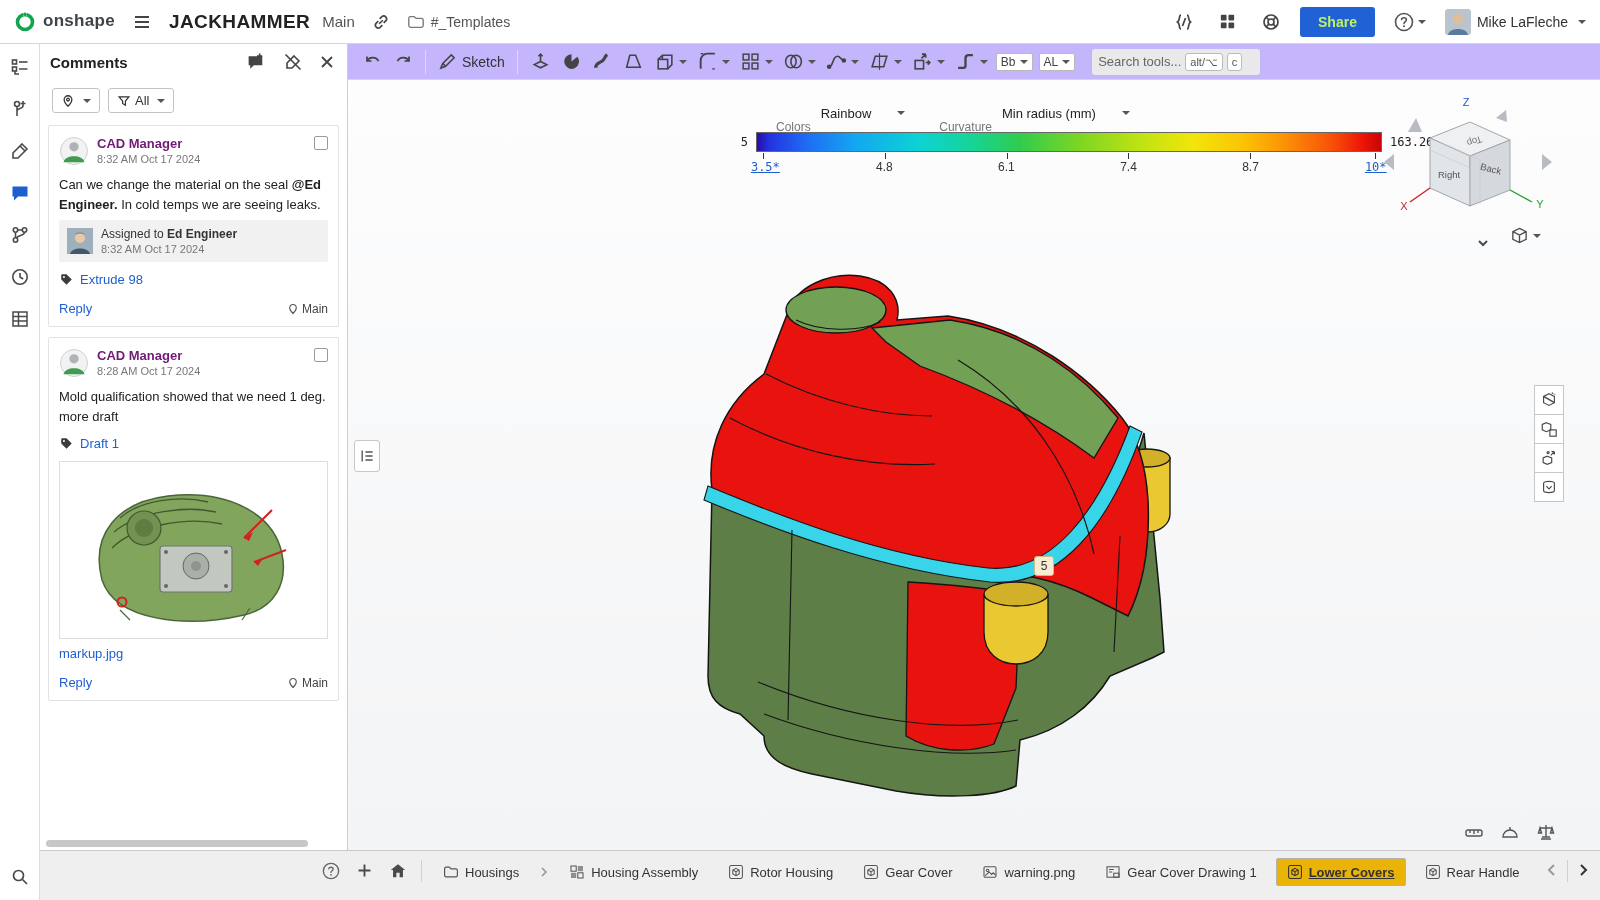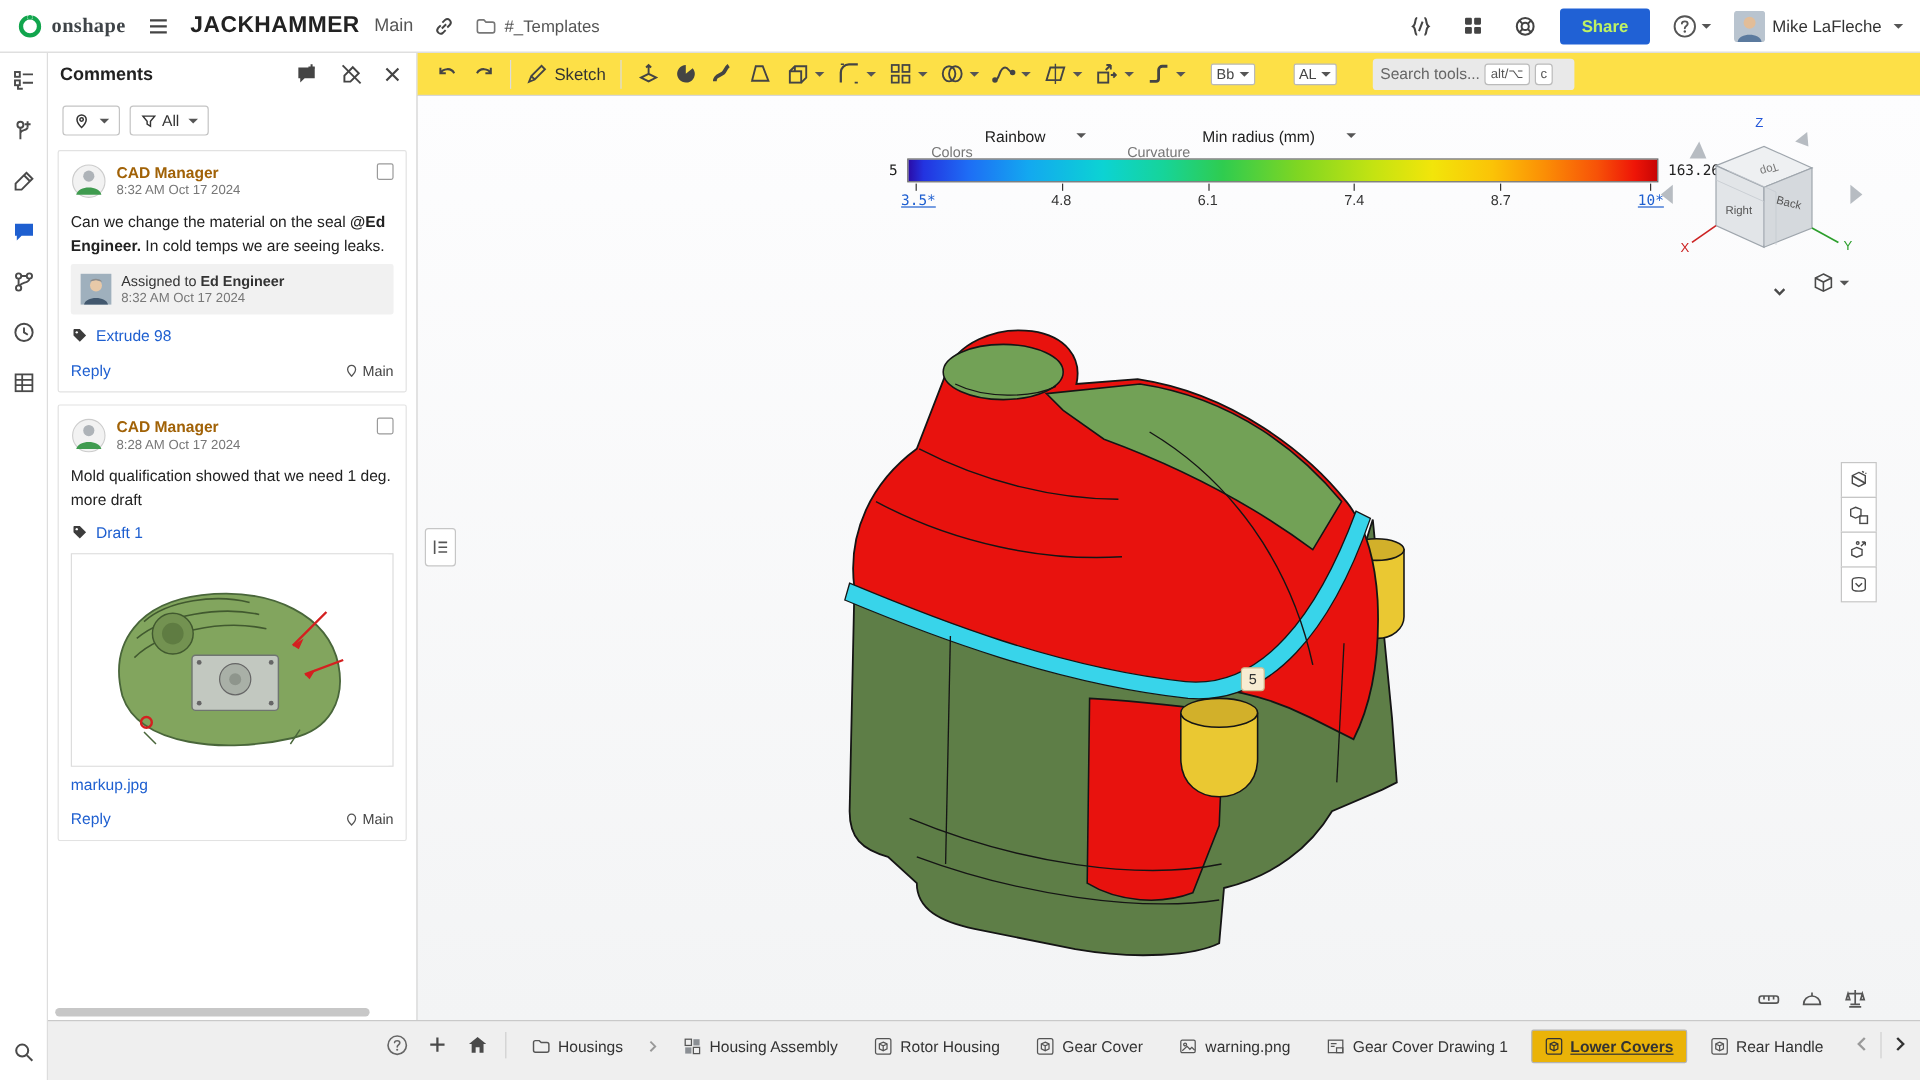--- a/index.html
+++ b/index.html
@@ -5,21 +5,21 @@
   * { margin:0; padding:0; box-sizing:border-box; }
   html,body { width:1600px; height:900px; overflow:hidden; }
   body { font-family:"Liberation Sans", sans-serif; font-size:13px; color:#333; background:#fff; }
   #app { position:relative; width:1600px; height:900px; }
   svg { display:block; }
   .caret { width:0;height:0;border-left:4px solid transparent;border-right:4px solid transparent;border-top:4.5px solid #555; display:inline-block; margin-left:4px; }
   .vsep { width:1px; height:24px; background:#dcdcdc; margin:0 7px; flex:none; }
 
   
   .topbar { position:absolute; top:0; left:0; width:1600px; height:44px; background:#fff; border-bottom:1px solid #d7d7d7; display:flex; align-items:center; padding:0 14px; gap:12px; z-index:40; }
-  .logo { display:flex; align-items:center; gap:7px;font-family:Liberation Serif, serif; }
+  .logo { display:flex; gap:7px; }
   .logo-text { font-size:17px; color:#3f4448; letter-spacing:.3px; font-weight:bold; }
   .doc-title { font-size:19px; font-weight:bold; color:#222; letter-spacing:.4px; }
   .ws-name { font-size:15px; color:#555; }
   .crumb { display:flex; align-items:center; gap:6px; color:#555; font-size:14px; }
   .tb-right { margin-left:auto; display:flex; align-items:center; gap:14px; }
   .share-btn { background:#2061d5; color:#bef264; font-size:14px; border:none; border-radius:3px; padding:7px 18px; font-weight:bold; cursor:pointer; }
   .user { display:flex; align-items:center; gap:6px; font-size:14px; color:#333; }
   .avatar { width:26px; height:26px; border-radius:3px; overflow:hidden; flex:none; }
 
   
@@ -32,40 +32,40 @@
   .panel { position:absolute; left:40px; top:44px; width:308px; height:806px; background:#fff; border-right:1px solid #cfcfcf; z-index:20; display:flex; flex-direction:column; }
   .panel-head { height:36px; display:flex; align-items:center; padding:0 10px; gap:12px; }
   .panel-title { font-size:15px; font-weight:bold; color:#222; margin-right:auto; }
   .phbtn { background:none; border:none; cursor:pointer; color:#444; padding:2px; }
   .filters { display:flex; gap:8px; padding:8px 12px 12px; }
   .fbtn { display:flex; align-items:center; gap:4px; border:1px solid #c4c4c4; background:#fff; border-radius:3px; padding:4px 8px; font-size:13px; color:#333; cursor:pointer; }
   .cards { padding:0 8px; display:flex; flex-direction:column; gap:10px; overflow:hidden; }
   .card { border:1px solid #e2e2e2; border-radius:2px; padding:10px; }
   .c-head { display:flex; gap:8px; }
   .c-meta { display:flex; flex-direction:column; gap:2px; }
-  .c-author { font-size:13px; font-weight:bold; color:#a16207; }
+  .c-author { font-size:13px; font-weight:bold; color:#701a75; }
   .c-time { font-size:11px; color:#777; }
   .checkbox { width:14px; height:14px; border:1px solid #9a9a9a; border-radius:2px; margin-left:auto; cursor:pointer; background:#fff; }
   .c-body { font-size:13px; color:#222; line-height:1.5; margin:9px 0 4px; }
   .assigned { background:#f1f1f1; border-radius:2px; padding:7px 8px; display:flex; gap:8px; align-items:center; margin-top:6px; }
   .assigned .txt { font-size:12px; color:#333; }
   .assigned .t2 { font-size:11px; color:#777; margin-top:2px; }
   .tagrow { display:flex; align-items:center; gap:6px; margin-top:10px; }
   .bluelink { color:#1e5fd0; font-size:13px; text-decoration:none; cursor:pointer; }
   .c-foot { display:flex; align-items:center; margin-top:14px; }
   .branch { margin-left:auto; display:flex; align-items:center; gap:3px; font-size:12px; color:#444; }
   .thumb { border:1px solid #ddd; margin-top:10px; background:#fff; }
   .hscroll { position:absolute; left:6px; right:16px; bottom:3px; height:7px; }
   .hscroll .thumbbar { height:7px; width:92%; background:#c7c7c7; border-radius:4px; }
 
   
-  .dtoolbar { position:absolute; left:348px; top:44px; right:0; height:36px; background:#fde047; border-bottom:1px solid #d7d7d7; display:flex; align-items:center; padding:0 10px; z-index:25; }
+  .dtoolbar { position:absolute; left:348px; top:44px; right:0; height:36px; background:#c4b5fd; border-bottom:1px solid #d7d7d7; display:flex; align-items:center; padding:0 10px; z-index:25; }
   .tbtn { display:flex; align-items:center; background:none; border:none; padding:3px 5px; cursor:pointer; color:#444; border-radius:2px; }
   .tbtn span.lbl { font-size:14px; color:#333; margin-left:5px; }
-  .chipbtn { display:flex; align-items:center; border:1px solid #b9b9b9; border-radius:2px; padding:1px 4px; font-size:12px; color:#444; margin:0 16px; background:#fff; cursor:pointer; }
+  .chipbtn { display:flex; align-items:center; border:1px solid #b9b9b9; border-radius:2px; padding:1px 4px; font-size:12px; color:#444; margin:0 3px; background:#fff; cursor:pointer; }
   .searchbox { margin-left:14px; width:168px; height:26px; background:#e9e9e9; border-radius:3px; display:flex; align-items:center; padding:0 6px; gap:4px; color:#666; font-size:13px; cursor:text; }
   .kbd { background:#fff; border:1px solid #bbb; border-radius:3px; font-size:11px; padding:0 4px; color:#555; line-height:16px; }
 
   
   .viewport { position:absolute; left:348px; top:80px; right:0; bottom:50px; background:linear-gradient(180deg,#fdfdfe 0%,#f3f4f5 100%); overflow:hidden; z-index:10; }
   .curv-controls { position:absolute; left:428px; top:12px; display:flex; align-items:center; font-size:13px; }
   .curv-label { color:#777; font-size:12px; margin-right:10px;margin-top:28px; }
   .curv-dd { display:flex; align-items:center; color:#222; cursor:pointer; margin-right:34px; }
   .scale-wrap { position:absolute; left:380px; top:52px; width:780px; }
   .scale-row { display:flex; align-items:center; }

